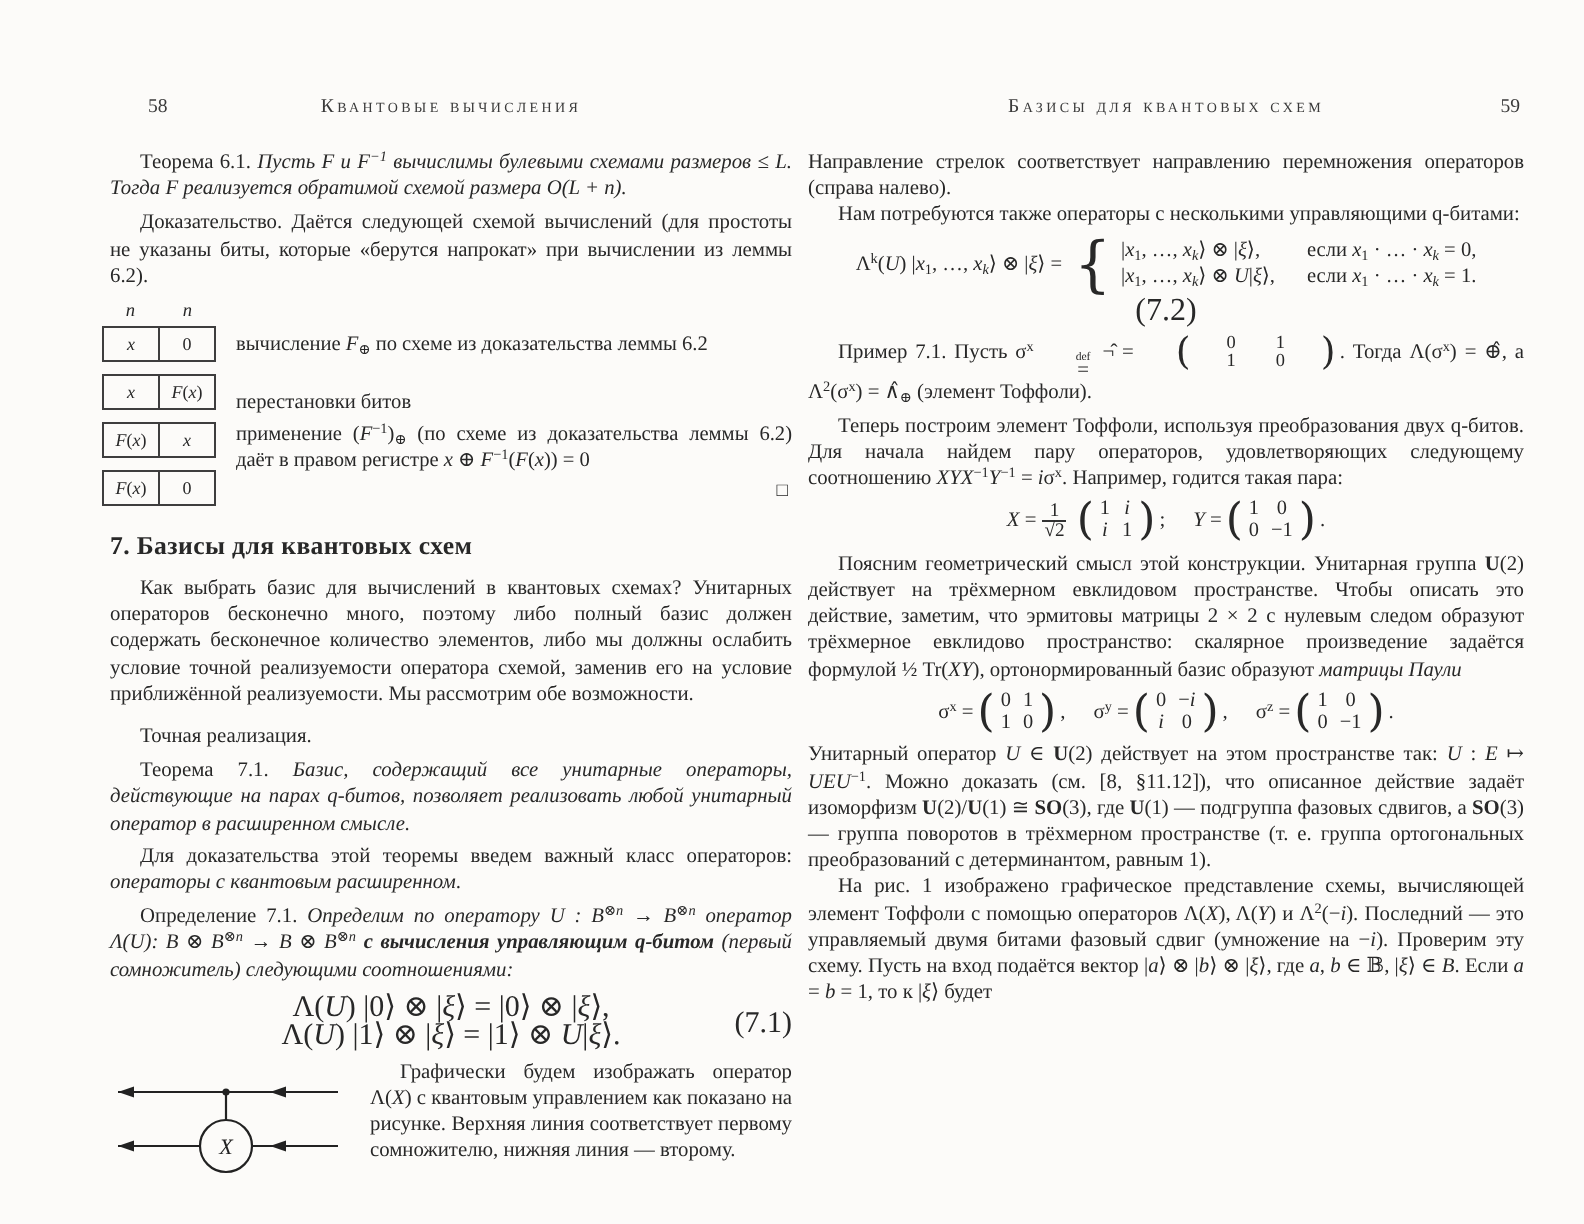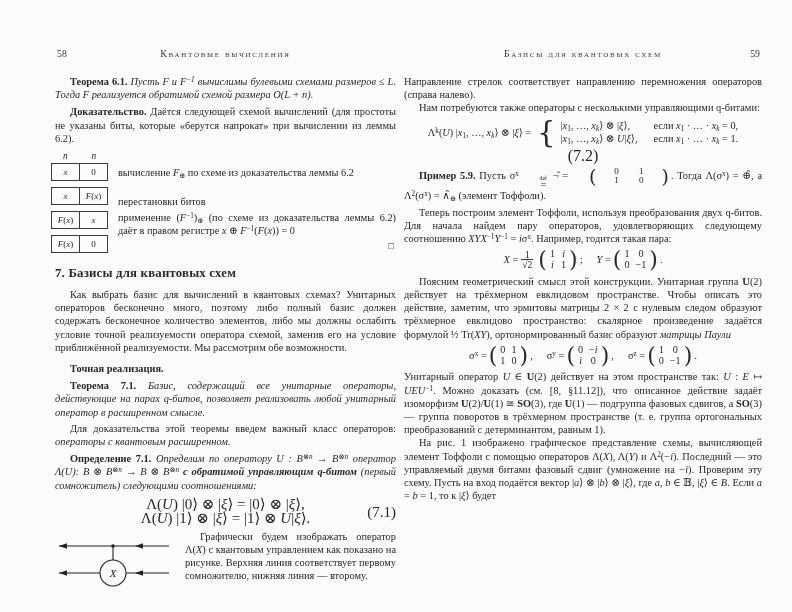--- a/index.html
+++ b/index.html
@@ -4,27 +4,27 @@
 <style>
   html,body{margin:0;padding:0;background:#e9e7e2;}
   .spread{position:relative;width:792px;height:612px;background:#fcfbf9;overflow:hidden;
           font-family:"Liberation Serif","DejaVu Serif","DejaVu Sans",serif;color:#282828;}
   .page{position:absolute;top:48px;}
   .page.left{left:55px;width:341px;}
   .page.right{left:404px;width:358px;}
 
   .pagehead{position:relative;height:14px;font-size:9.8px;color:#3a3a3a;}
   .rhead{position:absolute;left:0;right:0;text-align:center;font-variant:small-caps;letter-spacing:1.7px;}
-  .page.left .pnum{position:absolute;left:2px;top:0;}
+  .page.left .pnum{position:absolute;left:19px;top:0;}
   .page.right .pnum{position:absolute;right:2px;top:0;}
 
   .body{font-size:10.4px;line-height:13.2px;text-align:justify;text-indent:15px;margin:0;}
   .noind{text-indent:0;}
   .it{font-style:italic;}
-  .lbl{font-weight:bold;font-style:normal;}
+  .lbl{font-weight:normal;font-style:normal;}
   sup{font-size:7.2px;line-height:0;vertical-align:3.5px;}
   sub{font-size:7.2px;line-height:0;vertical-align:-2px;}
   .mt14{margin-top:13px;}.mt8{margin-top:8px;}.mt4{margin-top:4px;}.mt3{margin-top:3px;}
 
   
   .rev-diagram{position:relative;height:101px;margin-top:7px;}
   .boxes{position:absolute;left:-4px;top:0;width:57px;}
   .nrow{display:flex;font-style:italic;font-size:9.3px;line-height:9px;margin-bottom:2px;}
   .nrow span{flex:1;text-align:center;}
   .rbox{display:flex;height:16px;border:1px solid #3e3e3e;margin-bottom:6px;font-size:9px;background:#fcfbf9;}
@@ -127,21 +127,21 @@
     <h2 class="sec">7. Базисы для квантовых схем</h2>
 
     <p class="body">Как выбрать базис для вычислений в квантовых схемах? Унитарных операторов бесконечно много, поэтому либо полный базис должен содержать бесконечное количество элементов, либо мы должны ослабить условие точной реализуемости оператора схемой, заменив его на условие приближённой реализуемости. Мы рассмотрим обе возможности.</p>
 
     <p class="body mt8"><b class="lbl">Точная реализация.</b></p>
 
     <p class="body mt4"><b class="lbl">Теорема 7.1.</b> <span class="it">Базис, содержащий все унитарные операторы, действующие на парах q-битов, позволяет реализовать любой унитарный оператор в расширенном смысле.</span></p>
 
     <p class="body mt3">Для доказательства этой теоремы введем важный класс операторов: <i>операторы с квантовым расширенном</i>.</p>
 
-    <p class="body mt4"><b class="lbl">Определение 7.1.</b> <span class="it">Определим по оператору U : B<sup>⊗n</sup> → B<sup>⊗n</sup> оператор Λ(U): B ⊗ B<sup>⊗n</sup> → B ⊗ B<sup>⊗n</sup> <b>с обратимой управляющим q-битом</b> (первый сомножитель) следующими соотношениями:</span></p>
+    <p class="body mt4"><b class="lbl">Определение 7.1.</b> <span class="it">Определим по оператору U : B<sup>⊗n</sup> → B<sup>⊗n</sup> оператор Λ(U): B ⊗ B<sup>⊗n</sup> → B ⊗ B<sup>⊗n</sup> <b>с вычисления управляющим q-битом</b> (первый сомножитель) следующими соотношениями:</span></p>
 
     <div class="eqblock">
       <div>Λ(<i>U</i>) |0⟩ ⊗ |<i>ξ</i>⟩ = |0⟩ ⊗ |<i>ξ</i>⟩,</div>
       <div>Λ(<i>U</i>) |1⟩ ⊗ |<i>ξ</i>⟩ = |1⟩ ⊗ <i>U</i>|<i>ξ</i>⟩.</div>
       <span class="eqnum">(7.1)</span>
     </div>
 
     <div class="figrow">
       <svg class="circuit" width="120" height="56" viewBox="0 0 120 56">
         <g stroke="#222" stroke-width="1.1" fill="none">
@@ -180,21 +180,21 @@
         <span class="casegrid">
           <span>|<i>x</i><sub>1</sub>, …, <i>x<sub>k</sub></i>⟩ ⊗ |<i>ξ</i>⟩,</span>
           <span>если <i>x</i><sub>1</sub> · … · <i>x<sub>k</sub></i> = 0,</span>
           <span>|<i>x</i><sub>1</sub>, …, <i>x<sub>k</sub></i>⟩ ⊗ <i>U</i>|<i>ξ</i>⟩,</span>
           <span>если <i>x</i><sub>1</sub> · … · <i>x<sub>k</sub></i> = 1.</span>
         </span>
       </div>
       <div class="eqnumline">(7.2)</div>
     </div>
 
-    <p class="body"><b class="lbl">Пример 5.9.</b>
+    <p class="body"><b class="lbl">Пример 7.1.</b>
       <span>Пусть σ<sup>x</sup></span>
       <span class="defeq">
           <span class="d">def</span>
           <span class="e">=</span>
         </span>
       <span>¬̂ =</span>
       <span class="mat small">
         <span class="par">(</span>
         <span class="cells">
           <span>0</span>

